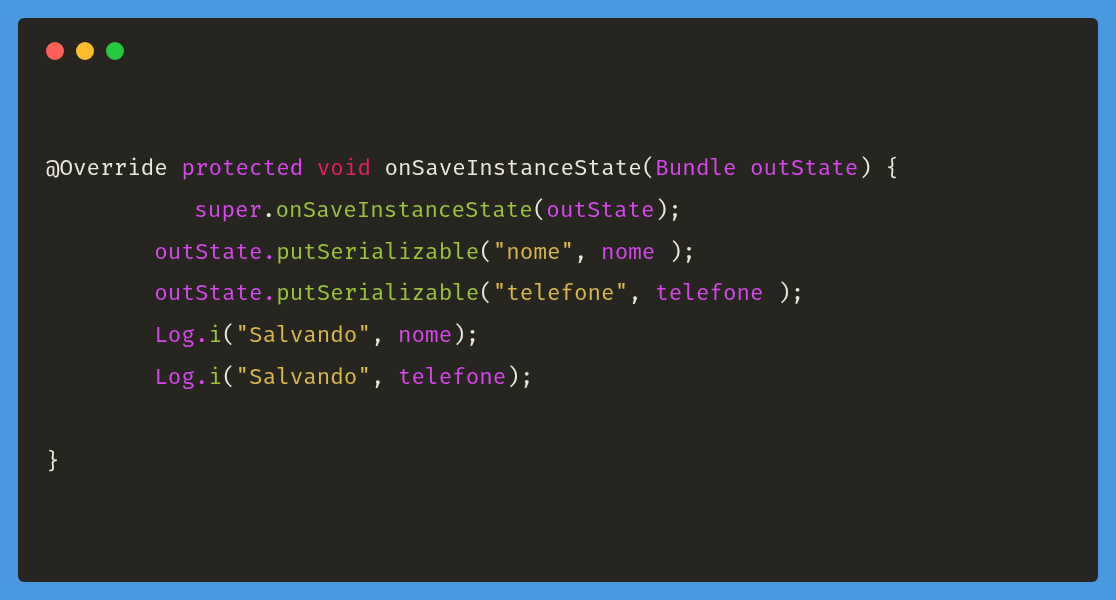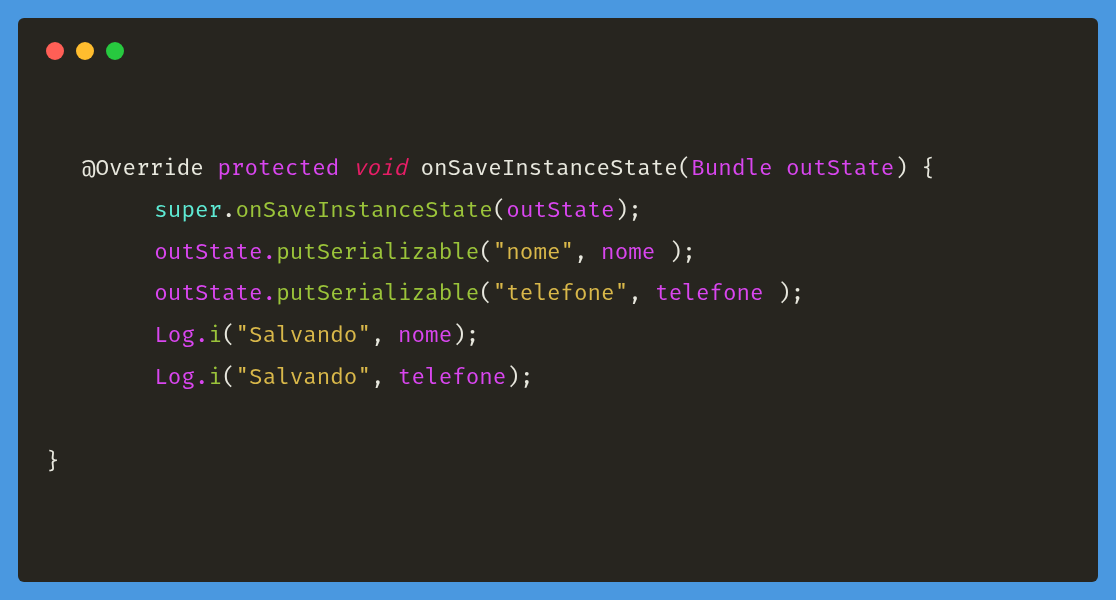--- a/index.html
+++ b/index.html
@@ -35,23 +35,23 @@
     .dot-red { background: #ff5f56; }
     .dot-yellow { background: #ffbd2e; }
     .dot-green { background: #27c93f; }
     .code {
       font-size: 22px;
       line-height: 1.9;
       color: #e8e8de;
       white-space: pre;
       font-weight: 400;
     }
-    .annotation { color: #e8e8de; margin-left: 36px; }
-    .keyword-void { color: #e61e66; font-style: italic; }
-    .keyword-super { color: #5eead4; }
+    .annotation { color: #e8e8de; }
+    .keyword-void { color: #e61e66; }
+    .keyword-super { color: #d946ef; margin-left: 40px; }
     .method-def { color: #e8e8de; }
     .method-call { color: #9bc43a; }
     .string { color: #d9b84a; }
     .punct { color: #e8e8de; }
     .param { color: #d946ef; }
   </style>
 </head>
 <body>
 
 <div class="window">

